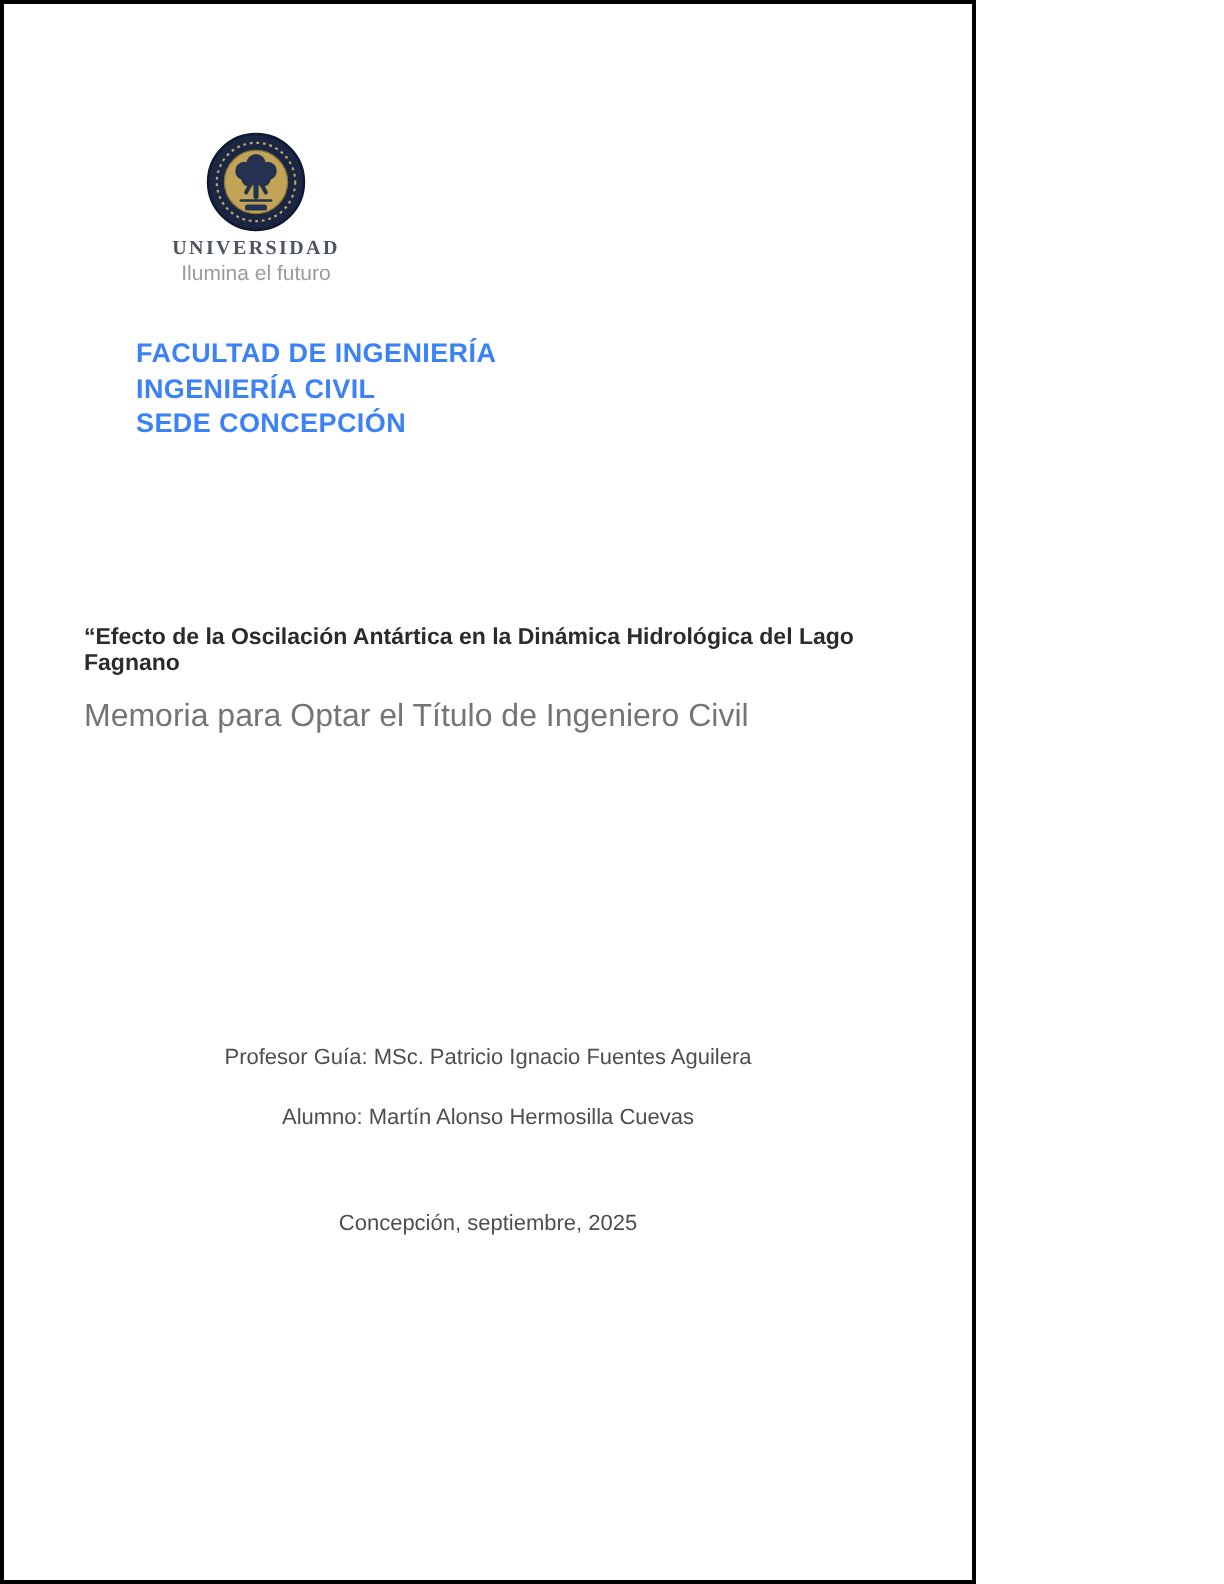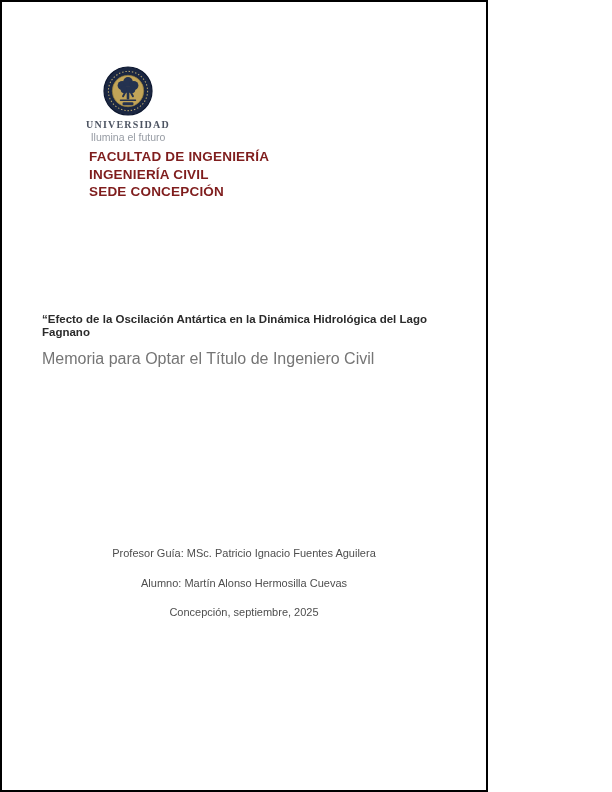--- a/index.html
+++ b/index.html
@@ -53,27 +53,26 @@
     font-size: 10.5px;
     color: #979ca4;
     line-height: 13px;
     margin-top: 1px;
   }
 
   
   .faculty-block {
     position: absolute;
     left: 66px;
-    top: 146px;
+    top: 166px;
     font-size: 13.5px;
     font-weight: bold;
-    color: #7f1d1d;
+    color: #3b82f6;
     line-height: 17.5px;
     letter-spacing: 0.2px;
-    margin-left: 21px;
   }
 
   
   .title-block {
     position: absolute;
     left: 40px;
     right: 25px;
     top: 311px;
     text-align: left;
   }
@@ -98,21 +97,20 @@
     position: absolute;
     left: 0;
     right: 0;
     top: 521px;
     text-align: center;
   }
   .credit-line {
     font-size: 11px;
     color: #4e4e4e;
     line-height: 13px;
-    margin-top: 24px;
   }
   .credit-line.student {
     margin-top: 17px;
   }
 
   
   .footer-block {
     position: absolute;
     left: 0;
     right: 0;

